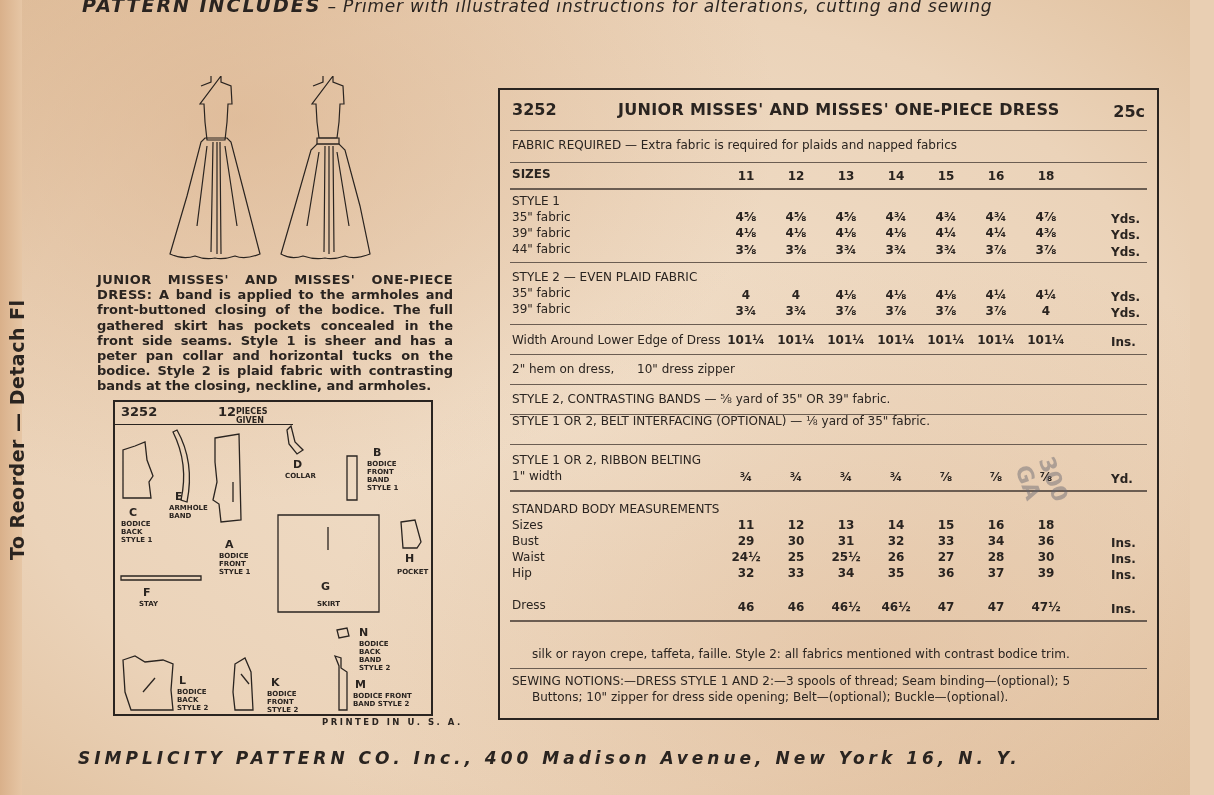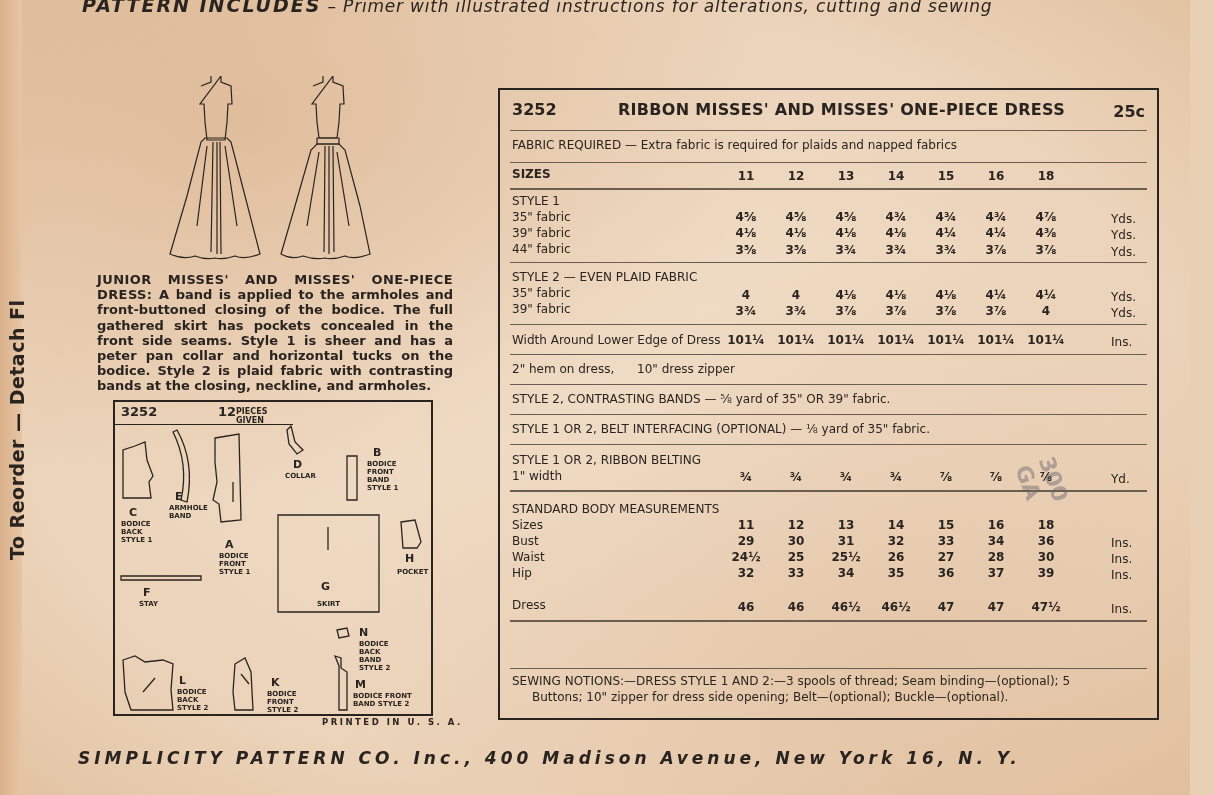--- a/index.html
+++ b/index.html
@@ -57,21 +57,21 @@
     position:absolute; left:498px; top:88px; width:657px; height:628px;
     border-left:2px solid #2a2420; border-top:2px solid #2a2420; border-right:2px solid #2a2420;
   }
   .table-box .bottom-rule { position:absolute; left:-2px; right:-2px; bottom:-2px; border-bottom:2px solid #2a2420; }
   .rule { position:absolute; left:10px; right:10px; border-top:1px solid #6b5d52; }
   .t-title { position:absolute; left:12px; top:10px; font-weight:bold; font-size:16px; }
   .t-name { position:absolute; left:118px; top:10px; font-weight:bold; font-size:16px; letter-spacing:0.3px; }
   .t-price { position:absolute; right:12px; top:12px; font-weight:bold; font-size:16px; }
   .lbl { position:absolute; left:12px; font-size:12px; white-space:nowrap; }
   .cell { position:absolute; width:40px; text-align:center; font-size:12px; font-weight:600; }
-  .unit { position:absolute; left:611px; font-size:12px; font-weight:400; }
+  .unit { position:absolute; left:611px; font-size:12px; font-weight:700; }
   .wide { position:absolute; left:12px; font-size:12px; white-space:nowrap; }
   .wide2 { position:absolute; left:32px; font-size:12px; white-space:nowrap; }
   .stamp {
     position:absolute; left:1000px; top:455px; width:60px; height:80px;
     color:rgba(100,100,110,0.45); font-weight:bold; font-size:22px; transform:rotate(70deg);
   }
 </style>
 </head>
 <body>
 
@@ -162,21 +162,21 @@
   <span class="piece-label" style="left:152px;top:288px;width:36px">BODICE FRONT STYLE 2</span>
   <span class="piece-letter" style="left:244px;top:224px">N</span>
   <span class="piece-label" style="left:244px;top:238px;width:32px">BODICE BACK BAND STYLE 2</span>
   <span class="piece-letter" style="left:240px;top:276px">M</span>
   <span class="piece-label" style="left:238px;top:290px;width:76px">BODICE FRONT BAND STYLE 2</span>
 </div>
 <div class="printed">PRINTED IN U. S. A.</div>
 
 <div class="table-box">
   <span class="t-title">3252</span>
-  <span class="t-name">RIBBON MISSES' AND MISSES' ONE-PIECE DRESS</span>
+  <span class="t-name">JUNIOR MISSES' AND MISSES' ONE-PIECE DRESS</span>
   <span class="t-price">25c</span>
   <div class="rule" style="top:40px"></div>
 
   <span class="lbl" style="top:48px">FABRIC REQUIRED — Extra fabric is required for plaids and napped fabrics</span>
   <div class="rule" style="top:72px"></div>
 
   <span class="lbl" style="top:77px;font-weight:bold">SIZES</span>
   <span class="cell" style="left:226px;top:79px;font-weight:bold">11</span>
   <span class="cell" style="left:276px;top:79px;font-weight:bold">12</span>
   <span class="cell" style="left:326px;top:79px;font-weight:bold">13</span>
@@ -250,21 +250,21 @@
   <span class="cell" style="left:526px;top:243px">101¼</span>
   <span class="unit" style="top:245px">Ins.</span>
   <div class="rule" style="top:264px"></div>
 
   <span class="lbl" style="top:272px;white-space:pre">2" hem on dress,      10" dress zipper</span>
   <div class="rule" style="top:294px"></div>
 
   <span class="lbl" style="top:302px">STYLE 2, CONTRASTING BANDS — ⅝ yard of 35" OR 39" fabric.</span>
   <div class="rule" style="top:324px"></div>
 
-  <span class="lbl" style="top:332px">STYLE 1 OR 2, BELT INTERFACING (OPTIONAL) — ⅛ yard of 35" fabric.</span>
+  <span class="lbl" style="top:324px">STYLE 1 OR 2, BELT INTERFACING (OPTIONAL) — ⅛ yard of 35" fabric.</span>
   <div class="rule" style="top:354px"></div>
 
   <span class="lbl" style="top:363px">STYLE 1 OR 2, RIBBON BELTING</span>
   <span class="lbl" style="top:379px">1" width</span>
   <span class="cell" style="left:226px;top:380px">¾</span>
   <span class="cell" style="left:276px;top:380px">¾</span>
   <span class="cell" style="left:326px;top:380px">¾</span>
   <span class="cell" style="left:376px;top:380px">¾</span>
   <span class="cell" style="left:426px;top:380px">⅞</span>
   <span class="cell" style="left:476px;top:380px">⅞</span>
@@ -316,20 +316,21 @@
   <span class="cell" style="left:226px;top:510px">46</span>
   <span class="cell" style="left:276px;top:510px">46</span>
   <span class="cell" style="left:326px;top:510px">46½</span>
   <span class="cell" style="left:376px;top:510px">46½</span>
   <span class="cell" style="left:426px;top:510px">47</span>
   <span class="cell" style="left:476px;top:510px">47</span>
   <span class="cell" style="left:526px;top:510px">47½</span>
   <span class="unit" style="top:512px">Ins.</span>
   <div class="rule" style="top:530px;border-top-width:2px"></div>
 
+  <span class="wide2" style="top:557px">silk or rayon crepe, taffeta, faille. Style 2: all fabrics mentioned with contrast bodice trim.</span>
   <div class="rule" style="top:578px"></div>
 
   <span class="wide" style="top:584px">SEWING NOTIONS:—DRESS STYLE 1 AND 2:—3 spools of thread; Seam binding—(optional); 5</span>
   <span class="wide2" style="top:600px">Buttons; 10" zipper for dress side opening; Belt—(optional); Buckle—(optional).</span>
   <div class="bottom-rule"></div>
 </div>
 
 <div class="stamp">300 GA</div>
 
 <div class="footer">SIMPLICITY PATTERN CO. Inc., 400 Madison Avenue, New York 16, N. Y.</div>

